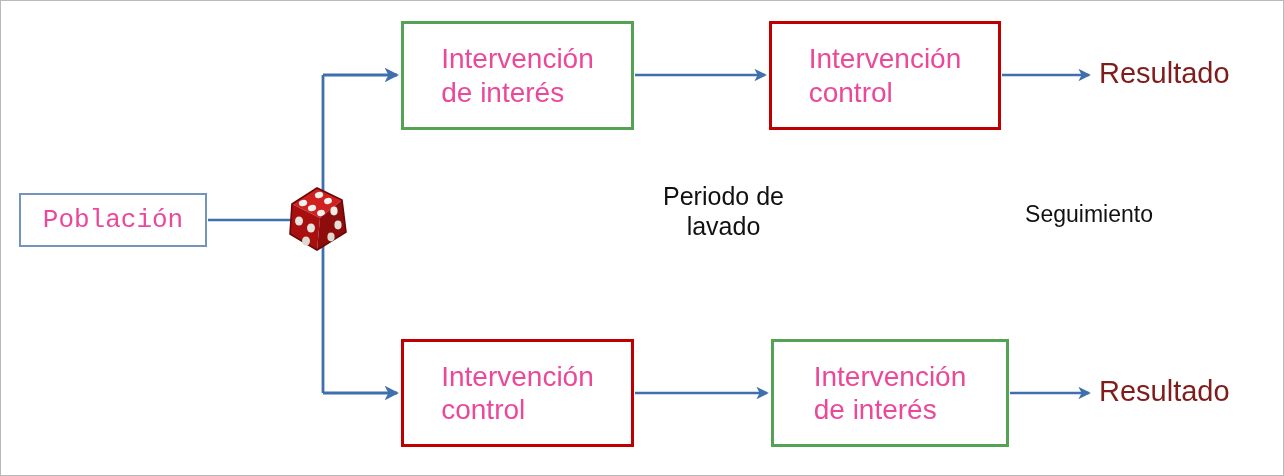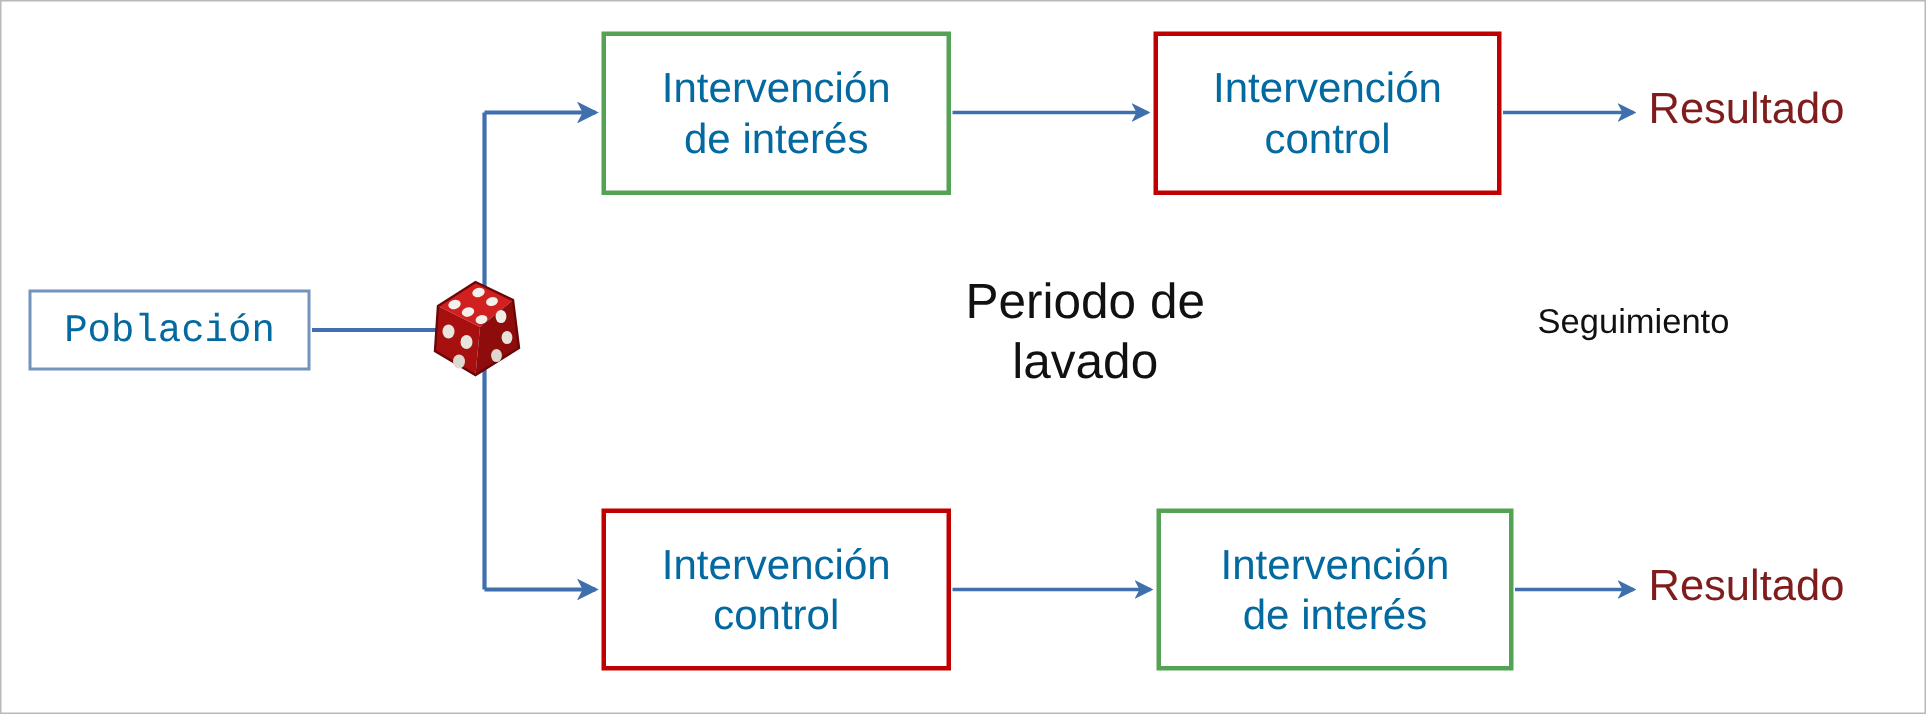--- a/index.html
+++ b/index.html
@@ -19,22 +19,21 @@
   }
 
   
   .node {
     position: absolute;
     box-sizing: border-box;
     background: #ffffff;
     display: flex;
     align-items: center;
     justify-content: center;
-    text-align: center;
-    color: #0369a1;
+    color: #ec4899;
     line-height: 1.18;
     white-space: pre-line;
   }
   .node.green { border: 3px solid #54a254; }
   .node.red   { border: 3px solid #c00000; }
   .node.blue  { border: 2px solid #7394bd; font-family: Liberation Mono, monospace; }
 
   .node-label { display: block; }
 
   #node-population {
@@ -60,21 +59,21 @@
 
   
   .caption {
     position: absolute;
     color: #111111;
     text-align: center;
     line-height: 1.2;
     white-space: pre-line;
   }
   #caption-randomization { left: 372px; top: 182px; width: 190px; font-size: 25px; }
-  #caption-washout       { left: 630px; top: 180px; width: 185px; font-size: 33px; }
+  #caption-washout       { left: 630px; top: 180px; width: 185px; font-size: 25px; }
   #caption-followup      { left: 978px; top: 200px; width: 220px; font-size: 23px; }
 
   .result-text {
     position: absolute;
     color: #7f1d1d;
     font-size: 29px;
     white-space: nowrap;
   }
   #result-top    { left: 1098px; top: 56px; }
   #result-bottom { left: 1098px; top: 374px; }

